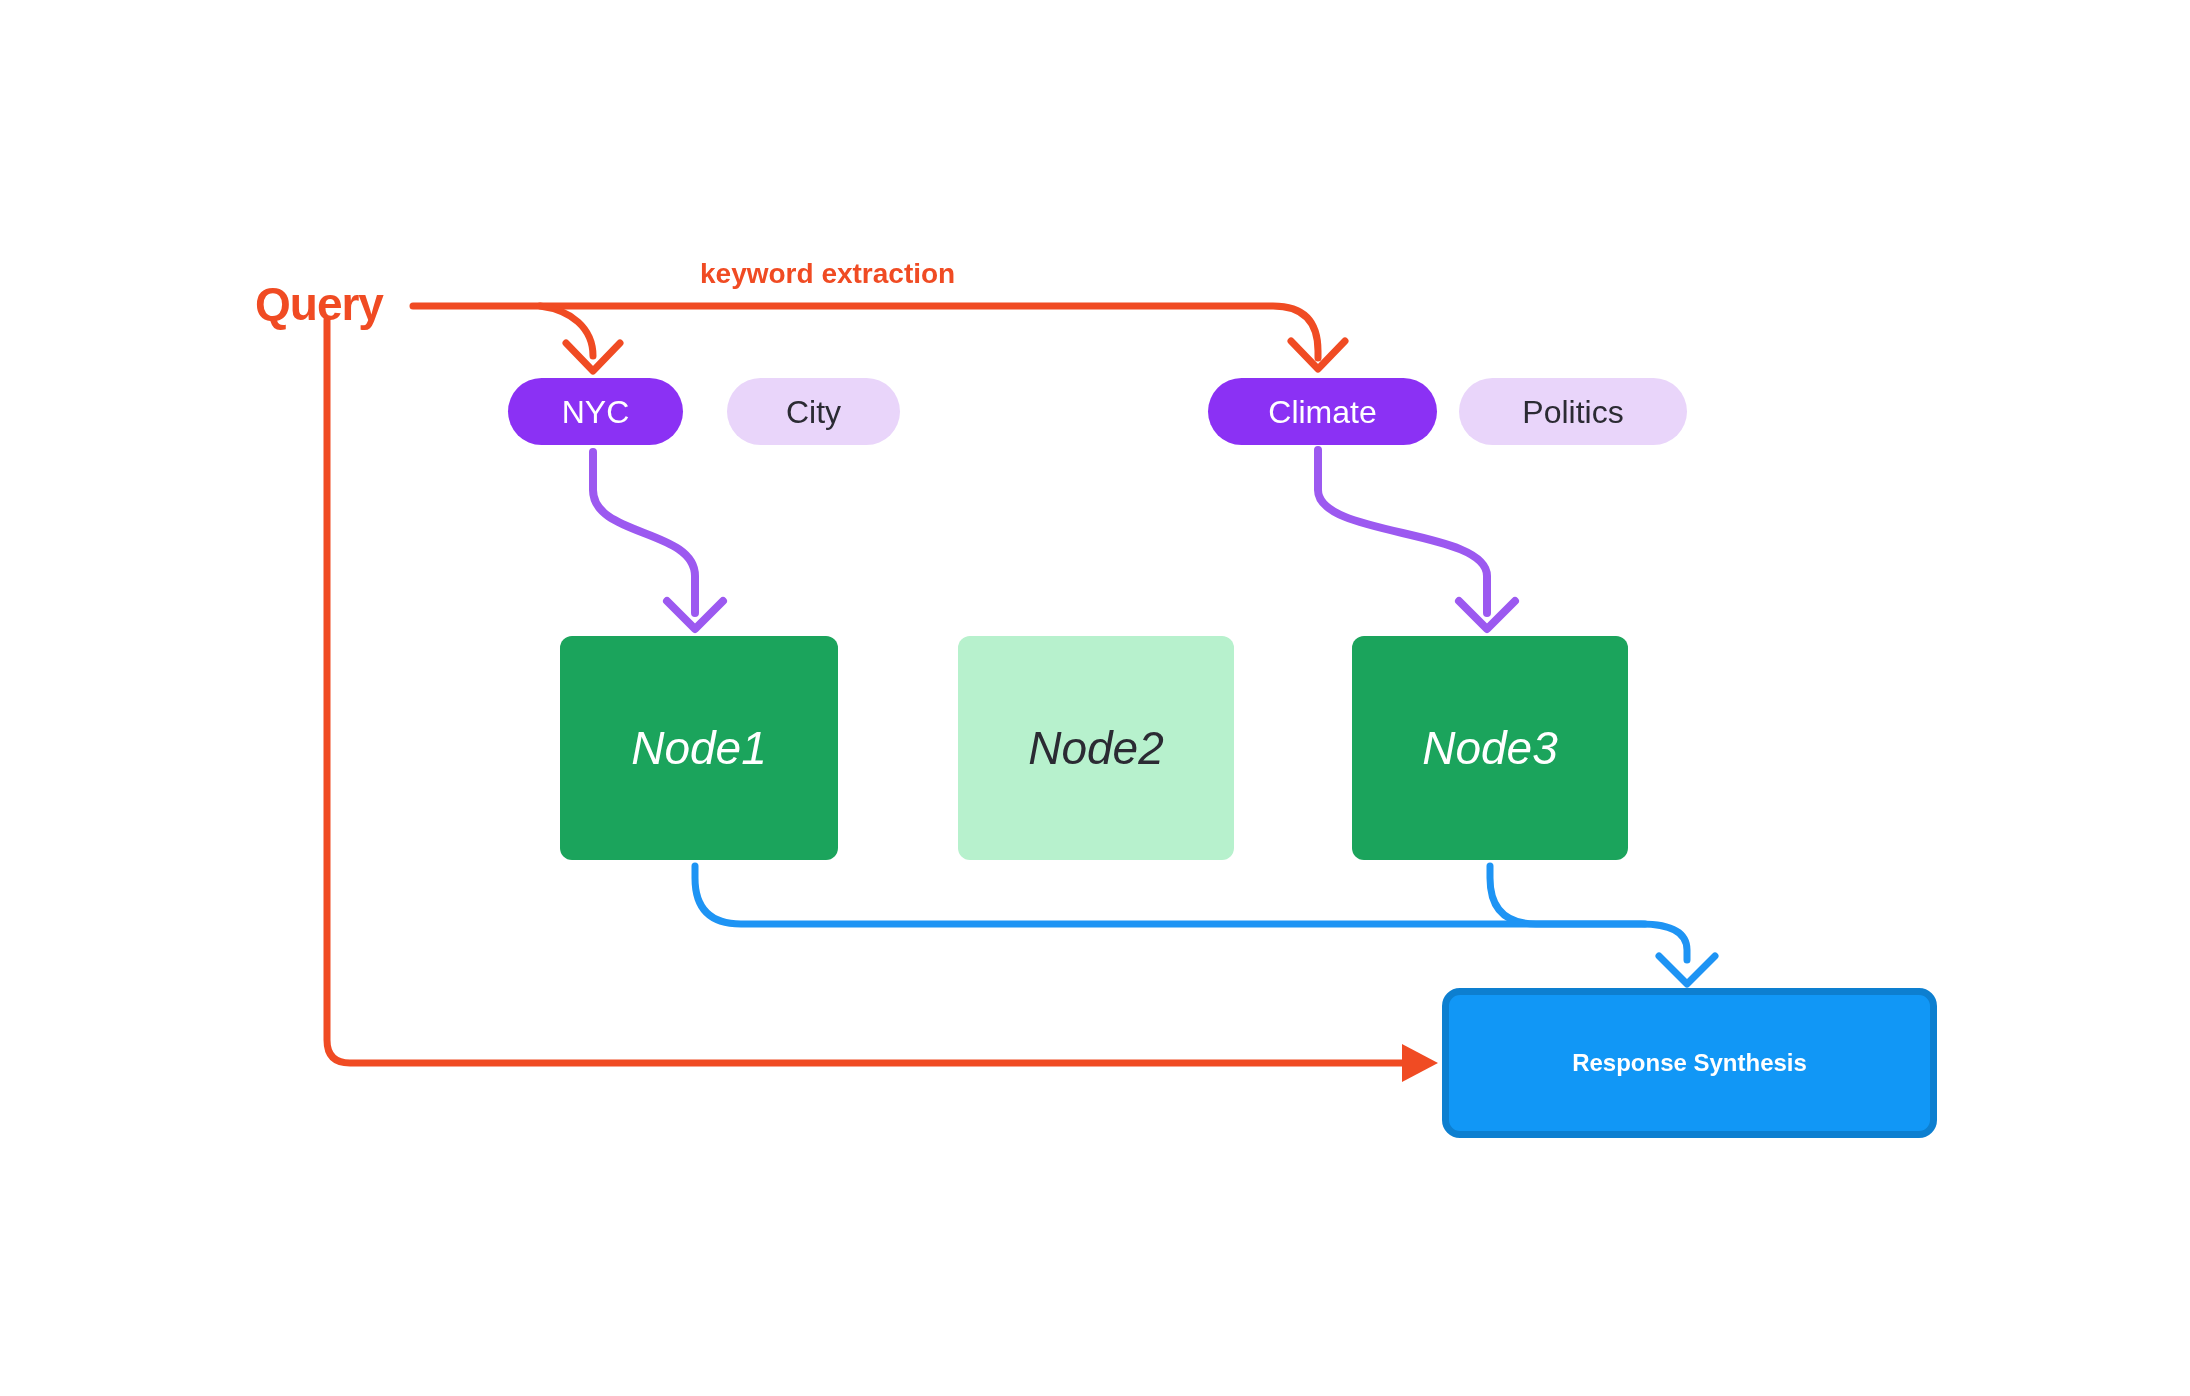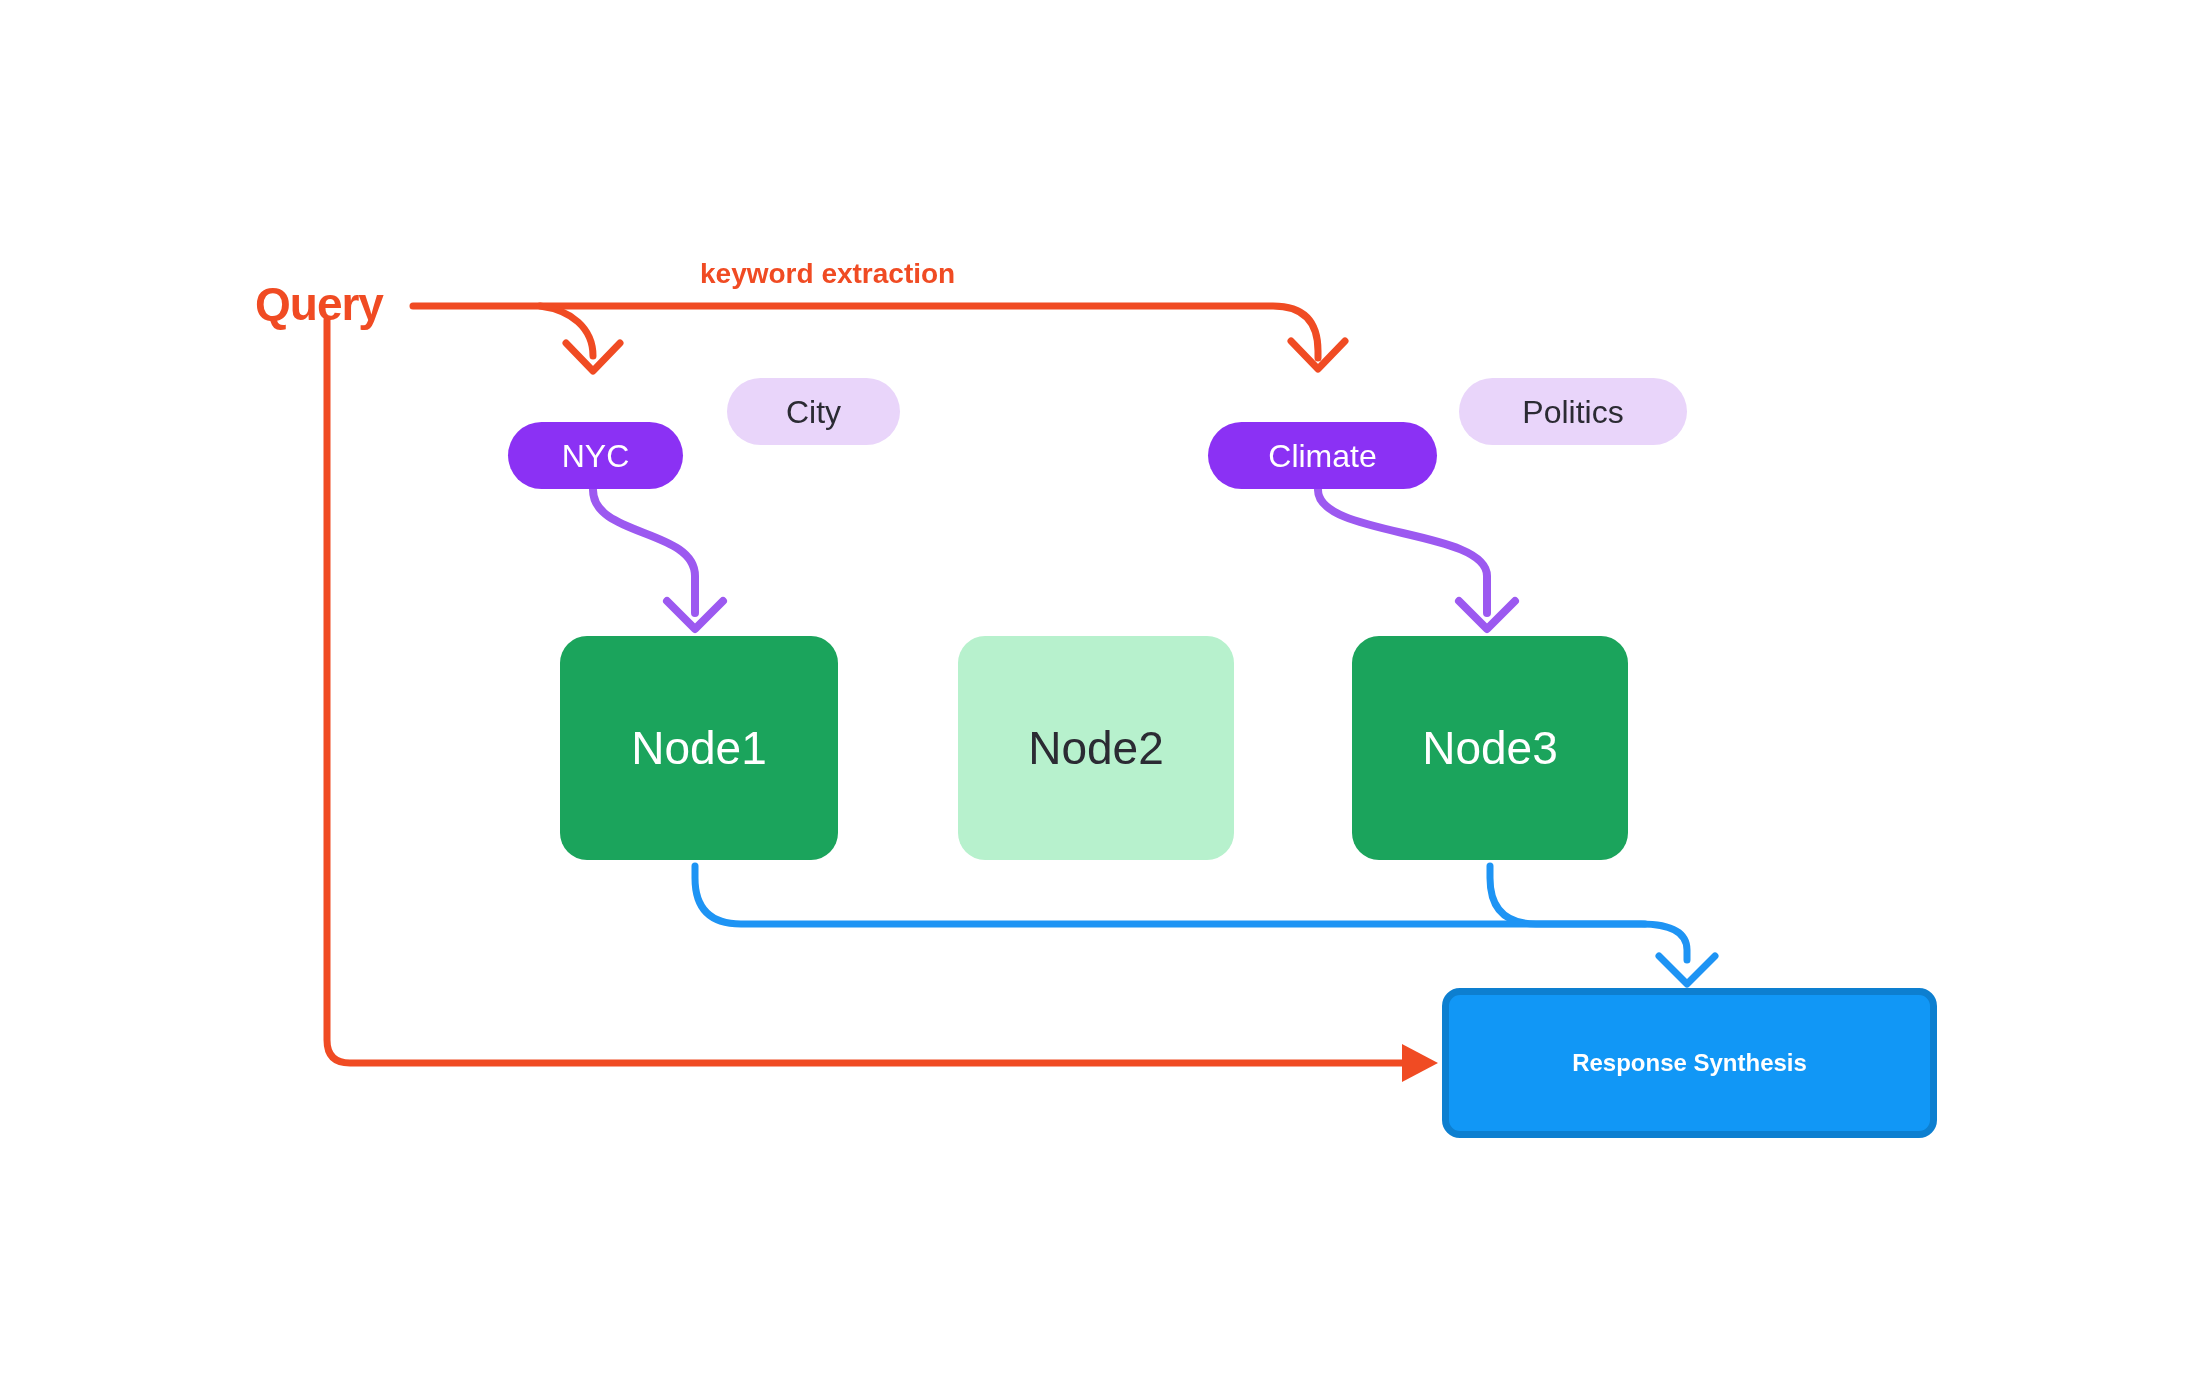--- a/index.html
+++ b/index.html
@@ -28,27 +28,27 @@
     position:absolute;left:700px;top:260px;width:370px;
     text-align:left;font-size:28px;font-weight:700;line-height:1;
     color:var(--orange);
   }
   .pill{
     position:absolute;top:378px;height:67px;
     border-radius:34px;
     display:flex;align-items:center;justify-content:center;
     font-size:32px;line-height:1;
   }
-  .pill.selected{background:var(--purple);color:var(--white-text);margin-top:44px;}
+  .pill.selected{background:var(--purple);color:var(--white-text);}
   .pill.unselected{background:var(--lavender);color:var(--dark-text);}
   .node{
     position:absolute;top:636px;height:224px;
-    border-radius:27px;
+    border-radius:12px;
     display:flex;align-items:center;justify-content:center;
-    font-size:46px;line-height:1;
+    font-size:46px;line-height:1;font-style:italic;
   }
   .node.selected{background:var(--green);color:var(--white-text);}
   .node.unselected{background:var(--light-green);color:var(--dark-text);}
   .synthesis-box{
     position:absolute;left:1442px;top:988px;width:495px;height:150px;
     box-sizing:border-box;
     background:var(--blue-fill);
     border:7px solid var(--blue-border);
     border-radius:18px;
     display:flex;align-items:center;justify-content:center;

